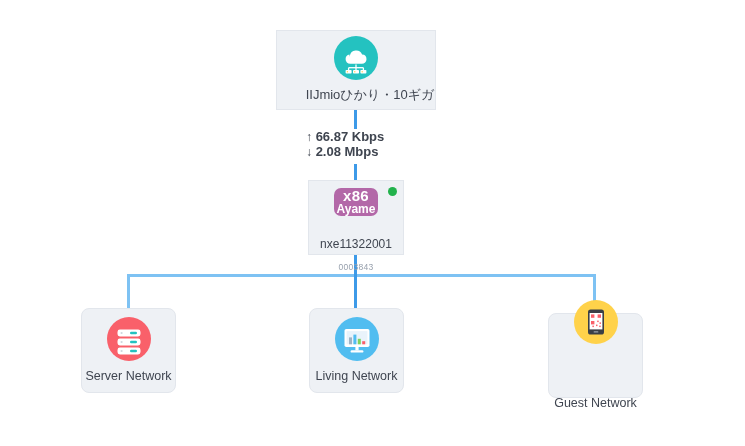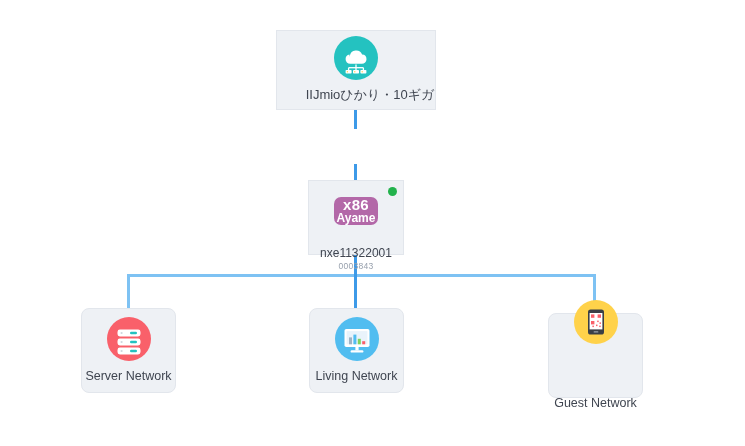--- a/index.html
+++ b/index.html
@@ -84,21 +84,21 @@
   #speeds div { white-space: nowrap; }
   .arrow { font-weight: normal; font-size: 12px; }
 
   
   #router-card {
     left: 308px;
     top: 180px;
     width: 96px;
     height: 75px;
     justify-content: flex-start;
-    padding-top: 16px;
+    padding-top: 7px;
   }
   .badge {
     width: 44px;
     height: 38px;
     border-radius: 7px;
     background: #b368a8;
     color: #ffffff;
     display: flex;
     flex-direction: column;
     align-items: center;
@@ -107,21 +107,21 @@
   }
   .badge-top { font-size: 15px; font-weight: bold; letter-spacing: .3px; }
   .badge-bottom { font-size: 12px; font-weight: bold; }
   #router-name {
     margin-top: 21px;
     font-size: 12px;
     color: #3f4550;
     white-space: nowrap;
   }
   #router-serial {
-    margin-top: 1px;
+    margin-top: 11px;
     font-size: 8.5px;
     color: #97a0ad;
     letter-spacing: .3px;
     white-space: nowrap;
   }
   #status-dot {
     position: absolute;
     right: 6px;
     top: 6px;
     width: 9px;
@@ -179,20 +179,30 @@
         <rect x="19" y="34.1" width="6" height="3.4" rx="0.7" fill="#ffffff"></rect>
         <rect x="26.4" y="34.1" width="6" height="3.4" rx="0.7" fill="#ffffff"></rect>
         <circle cx="13.4" cy="35.8" r="0.7" fill="#ffd24a"></circle>
         <circle cx="20.8" cy="35.8" r="0.7" fill="#ffd24a"></circle>
         <circle cx="28.2" cy="35.8" r="0.7" fill="#ffd24a"></circle>
       </svg>
     </span>
     <span class="card-label">IIJmioひかり・10ギガ</span>
   </div>
 
+  <div id="speeds">
+    <div>
+      <span class="arrow">↑</span>
+      <span>66.87 Kbps</span>
+    </div>
+    <div>
+      <span class="arrow">↓</span>
+      <span>2.08 Mbps</span>
+    </div>
+  </div>
 
   <div class="card" id="router-card">
     <span id="status-dot"></span>
     <span class="badge">
       <span class="badge-top">x86</span>
       <span class="badge-bottom">Ayame</span>
     </span>
     <span id="router-name">nxe11322001</span>
     <span id="router-serial">0003843</span>
   </div>

